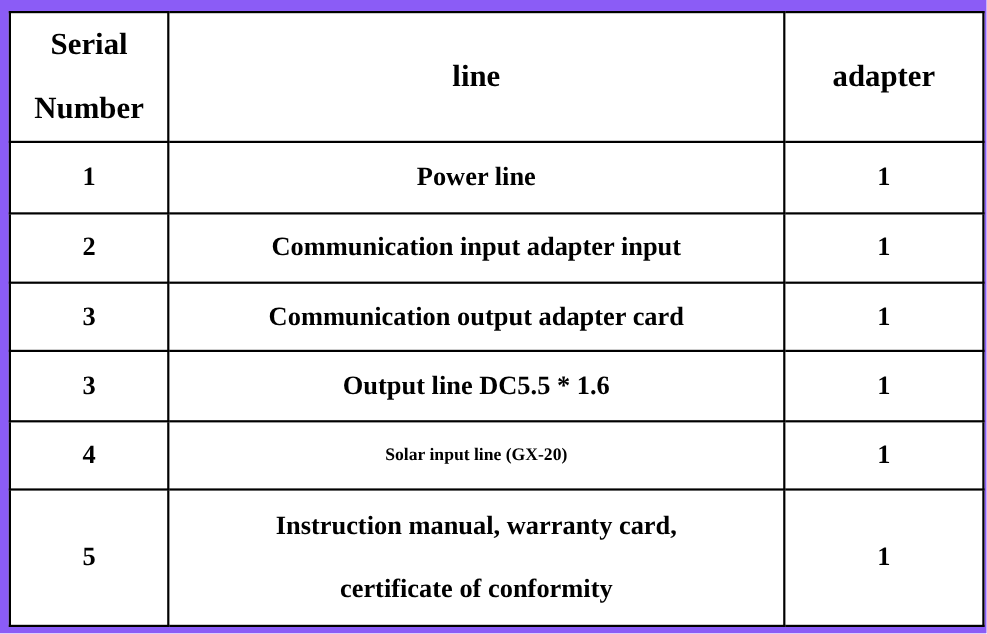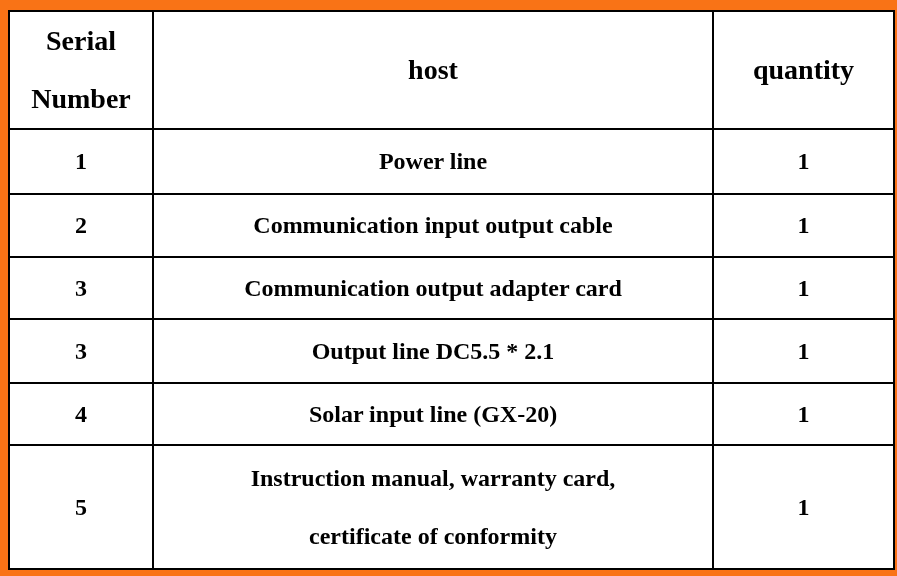--- a/index.html
+++ b/index.html
@@ -7,21 +7,21 @@
     padding: 0;
     background: #ffffff;
     width: 897px;
     height: 576px;
     overflow: hidden;
   }
   .page {
     position: relative;
     width: 897px;
     height: 576px;
-    background: #f97316;
+    background: #8b5cf6;
     font-family: "Liberation Serif", "DejaVu Serif", serif;
     color: #000000;
   }
   table.packing {
     position: absolute;
     left: 8px;
     top: 10px;
     width: 885px;
     height: 558px;
     border-collapse: collapse;
@@ -48,58 +48,58 @@
   tr.r-1 { height: 65px; }
   tr.r-2 { height: 63px; }
   tr.r-3 { height: 62px; }
   tr.r-4 { height: 64px; }
   tr.r-5 { height: 62px; }
   tr.r-last { height: 124px; }
   
   th.hd { font-size: 28px; }
   th.hd-serial { line-height: 2.08; }
   td.cell { font-size: 24px; }
-  td.cell-name-small { font-size: 24px; }
+  td.cell-name-small { font-size: 16px; }
   td.cell-multiline { line-height: 2.45; margin-left: 29px; }
 </style>
 </head>
 <body>
 
 <div class="page">
   <table class="packing">
     <colgroup>
       <col class="c-serial">
       <col class="c-name">
       <col class="c-quantity">
     </colgroup>
     <tbody>
       <tr class="r-head">
         <th class="hd hd-serial">Serial
 Number</th>
-        <th class="hd">host</th>
-        <th class="hd">quantity</th>
+        <th class="hd">line</th>
+        <th class="hd">adapter</th>
       </tr>
       <tr class="r-1">
         <td class="cell">1</td>
         <td class="cell">Power line</td>
         <td class="cell">1</td>
       </tr>
       <tr class="r-2">
         <td class="cell">2</td>
-        <td class="cell">Communication input output cable</td>
+        <td class="cell">Communication input adapter input</td>
         <td class="cell">1</td>
       </tr>
       <tr class="r-3">
         <td class="cell">3</td>
         <td class="cell">Communication output adapter card</td>
         <td class="cell">1</td>
       </tr>
       <tr class="r-4">
         <td class="cell">3</td>
-        <td class="cell">Output line DC5.5 * 2.1</td>
+        <td class="cell">Output line DC5.5 * 1.6</td>
         <td class="cell">1</td>
       </tr>
       <tr class="r-5">
         <td class="cell">4</td>
         <td class="cell cell-name-small">Solar input line (GX-20)</td>
         <td class="cell">1</td>
       </tr>
       <tr class="r-last">
         <td class="cell">5</td>
         <td class="cell cell-multiline">Instruction manual, warranty card,

